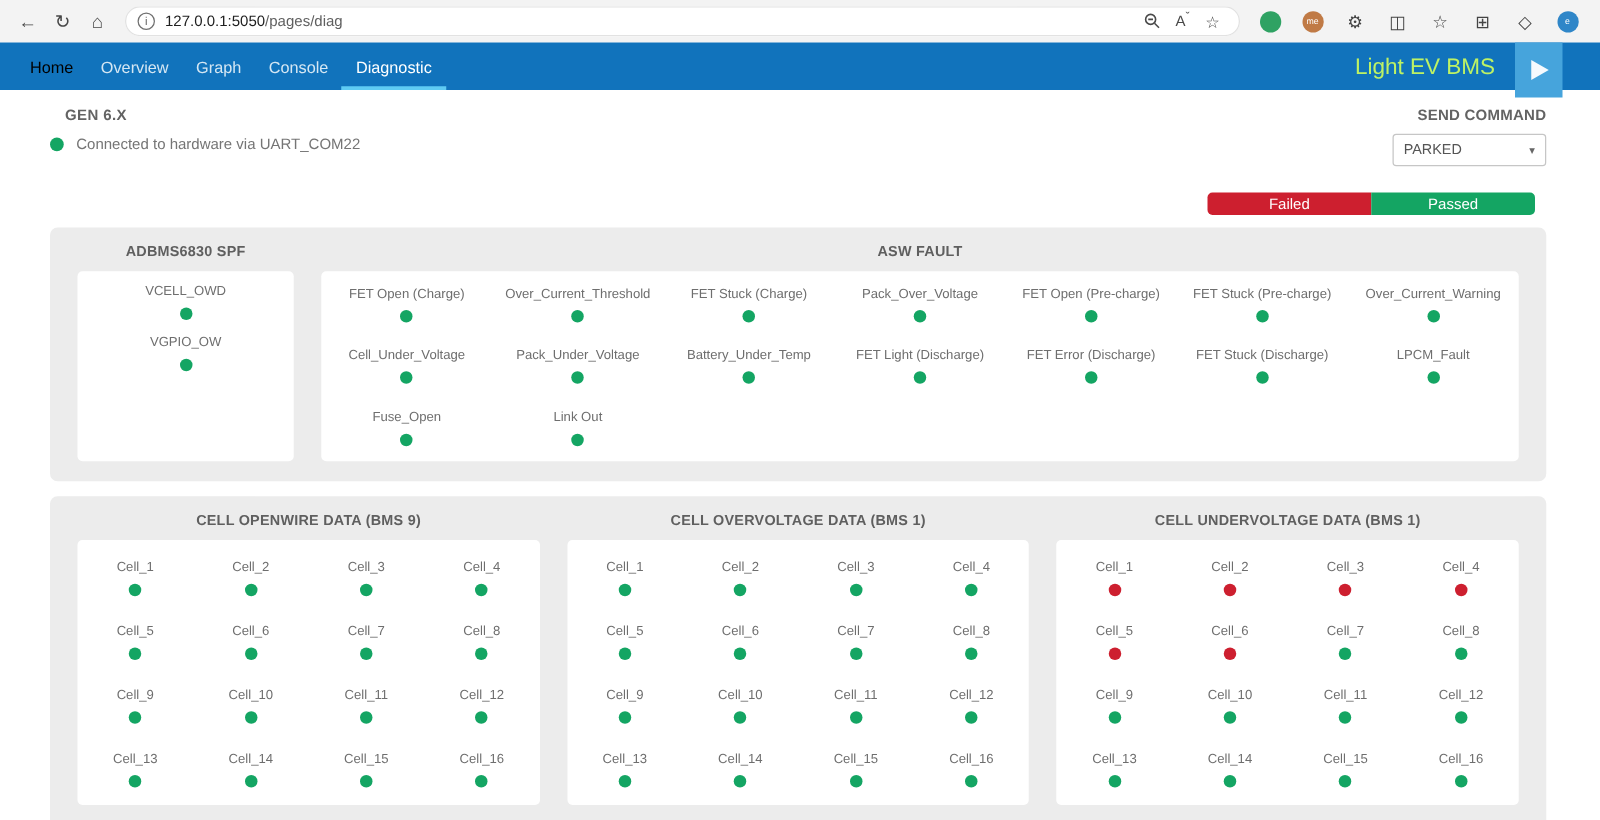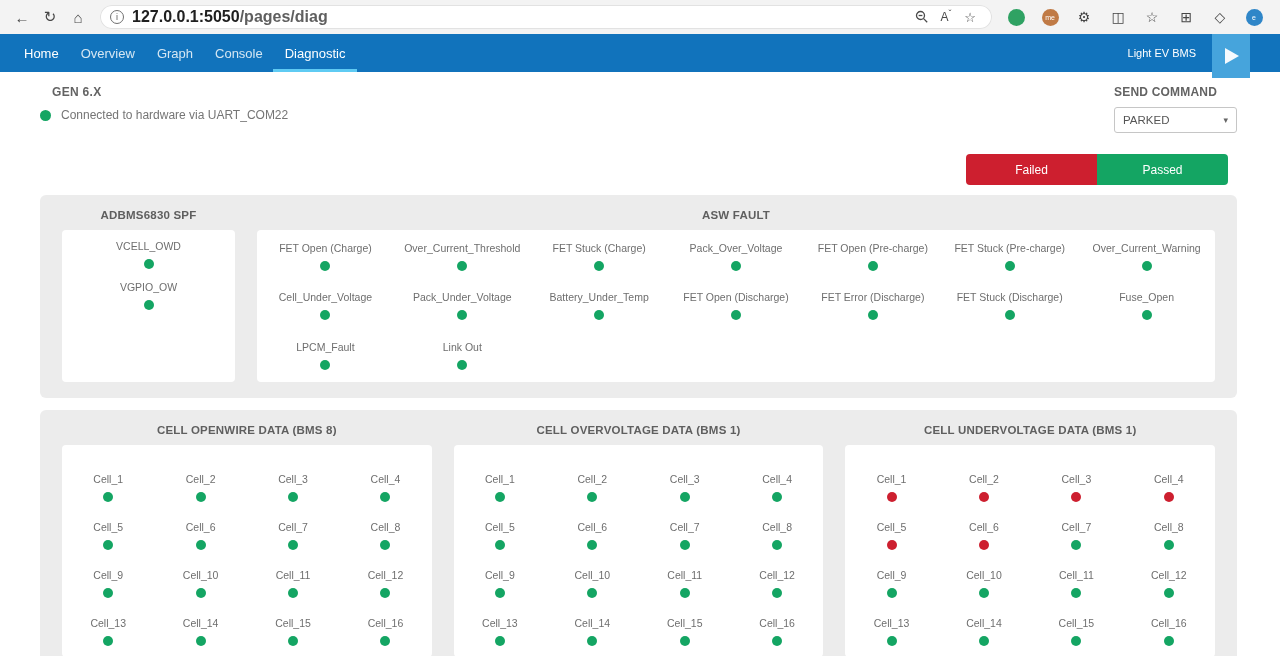--- a/index.html
+++ b/index.html
@@ -8,60 +8,60 @@
   .screen { width:1280px; height:656px; background:#fff; position:relative; overflow:hidden; }
 
   
   .chrome { height:34px; background:#f3f3f3; display:flex; align-items:center; padding:0 8px; }
   .chrome-btn { width:28px; height:28px; display:flex; align-items:center; justify-content:center;
                 color:#474747; font-size:15px; border-radius:4px; flex:0 0 auto; cursor:pointer; }
   .addressbar { flex:1; height:24px; background:#fff; border-radius:12px; display:flex; align-items:center;
                 padding:0 10px; margin:0 8px; box-shadow:0 0 0 1px #e2e2e2 inset; min-width:0; }
   .info-circle { width:14px; height:14px; border:1.2px solid #707070; border-radius:50%; color:#606060;
                  font-size:9px; display:flex; align-items:center; justify-content:center; flex:0 0 auto; }
-  .url { font-size:16px; color:#202020; flex:1; margin-left:8px; white-space:nowrap; overflow:hidden;font-weight:bold; }
+  .url { font-size:12px; color:#202020; flex:1; margin-left:8px; white-space:nowrap; overflow:hidden; }
   .url-path { color:#5f5f5f; }
   .bar-icon { width:24px; height:22px; display:flex; align-items:center; justify-content:center;
               color:#4a4a4a; font-size:13px; flex:0 0 auto; cursor:pointer; }
   .readaloud { font-size:12px; }
   .readaloud .caron { font-size:9px; position:relative; top:-4px; }
   .toolbar-icons { display:flex; gap:6px; padding-right:4px; margin-left:2px; }
   .tbi { font-size:14px; }
   .circle-ic { width:17px; height:17px; border-radius:50%; color:#fff; font-size:7px; display:flex;
                align-items:center; justify-content:center; }
 
   
   .nav { height:38px; background:var(--nav-blue,#1173bc); display:flex; align-items:center;
          padding-left:24px; position:relative; }
   .nav-tabs { display:flex; height:38px; align-items:center; }
   .tab { color:#d5e7f3; font-size:13px; margin-right:22px; position:relative; height:38px;
          display:flex; align-items:center; cursor:pointer; white-space:nowrap; }
-  .tab.muted { color:#ffffff; }
+  .tab.muted { color:#000000; }
   .tab.active { color:#ffffff; }
   .tab.active::after { content:""; position:absolute; left:-12px; right:-12px; bottom:0; height:3px;
                        background:var(--underline,#5fcbf3); }
-  .brand { color:#ffffff; font-size:11px; margin-left:auto; }
+  .brand { color:#bef264; font-size:18px; margin-left:auto; }
   .play-sq { width:38px; height:44px; background:var(--logo-blue,#46a4dc); margin:0 30px 0 16px;
              display:flex; align-items:center; justify-content:center; align-self:flex-start; z-index:5; cursor:pointer; }
 
   
   .content { padding:0 43px 0 40px; }
   .hdr-row { display:flex; justify-content:space-between; margin-top:13px; }
   .gen { font-size:12px; font-weight:bold; color:#636363; letter-spacing:.3px; padding-left:12px; }
   .conn { display:flex; align-items:center; gap:10px; margin-top:9px; font-size:12px; color:#757575; }
   .conn-dot { width:11px; height:11px; border-radius:50%; background:var(--passed,#14a563); flex:0 0 auto; }
   .hdr-right { width:123px; }
-  .send-label { font-size:12px; font-weight:bold; color:#636363; text-align:left; letter-spacing:.2px; }
+  .send-label { font-size:12px; font-weight:bold; color:#636363; text-align:right; letter-spacing:.2px; }
   .select { width:123px; height:26px; border:1px solid #c6c6c6; border-radius:3px; background:#fff;
             display:flex; align-items:center; justify-content:space-between; padding:0 8px;
             font-size:11.5px; color:#555; margin-top:8px; cursor:pointer; }
   .caret { font-size:9px; color:#666; }
 
   .legend { display:flex; justify-content:flex-end; margin-top:21px; margin-right:9px; }
-  .legend-btn { width:131px; height:31px; color:#fff; font-size:12px; display:flex; align-items:center;
+  .legend-btn { width:131px; height:18px; color:#fff; font-size:12px; display:flex; align-items:center;
                 justify-content:center; cursor:pointer; }
   .legend-btn.failed { background:var(--failed,#cd1f2f); border-radius:4px 0 0 4px; }
   .legend-btn.passed { background:var(--passed,#14a563); border-radius:0 4px 4px 0; }
 
   .panel { background:#ececec; border-radius:6px; margin-top:10px; padding:0 22px 16px; }
   .panel1 { display:flex; gap:22px; }
   .col { display:flex; flex-direction:column; }
   .spf-col { width:173px; flex:0 0 173px; }
   .asw-col { flex:1; min-width:0; }
   .panel-title { font-size:11.5px; font-weight:bold; color:#5f5f5f; text-align:center;
@@ -72,21 +72,21 @@
               grid-template-rows:repeat(3,1fr); padding-top:4px; }
 
   .ind { display:flex; flex-direction:column; align-items:center; padding-top:8px; min-width:0; }
   .ind-label { font-size:10.5px; color:#6e6e6e; margin-bottom:7px; white-space:nowrap; }
   .dot { width:10px; height:10px; border-radius:50%; }
   .spf-ind { padding-top:0; margin-bottom:12px; }
 
   .panel2 { display:flex; gap:22px; margin-top:12px; height:300px; }
   .cell-col { flex:1; display:flex; flex-direction:column; min-width:0; }
   .cell-card { height:212px; display:grid; grid-template-columns:repeat(4,1fr);
-               grid-template-rows:repeat(4,1fr); padding-top:20px; }
+               grid-template-rows:repeat(4,1fr); padding-top:8px; }
 </style>
 </head>
 <body>
 
 <div class="screen">
 
   <div class="chrome">
     <span class="chrome-btn">←</span>
     <span class="chrome-btn">↻</span>
     <span class="chrome-btn">⌂</span>
@@ -217,50 +217,50 @@
             </div>
             <div class="ind">
               <div class="ind-label">Pack_Under_Voltage</div>
               <span class="dot" style="background: rgb(20, 165, 99);"></span>
             </div>
             <div class="ind">
               <div class="ind-label">Battery_Under_Temp</div>
               <span class="dot" style="background: rgb(20, 165, 99);"></span>
             </div>
             <div class="ind">
-              <div class="ind-label">FET Open (Discharge)</div>
+              <div class="ind-label">FET Light (Discharge)</div>
               <span class="dot" style="background: rgb(20, 165, 99);"></span>
             </div>
             <div class="ind">
               <div class="ind-label">FET Error (Discharge)</div>
               <span class="dot" style="background: rgb(20, 165, 99);"></span>
             </div>
             <div class="ind">
               <div class="ind-label">FET Stuck (Discharge)</div>
               <span class="dot" style="background: rgb(20, 165, 99);"></span>
             </div>
             <div class="ind">
+              <div class="ind-label">LPCM_Fault</div>
+              <span class="dot" style="background: rgb(20, 165, 99);"></span>
+            </div>
+            <div class="ind">
               <div class="ind-label">Fuse_Open</div>
-              <span class="dot" style="background: rgb(20, 165, 99);"></span>
-            </div>
-            <div class="ind">
-              <div class="ind-label">LPCM_Fault</div>
               <span class="dot" style="background: rgb(20, 165, 99);"></span>
             </div>
             <div class="ind">
               <div class="ind-label">Link Out</div>
               <span class="dot" style="background: rgb(20, 165, 99);"></span>
             </div>
           </div>
       </div>
     </div>
 
     <div class="panel panel2">
         <div class="cell-col">
-          <div class="panel-title">CELL OPENWIRE DATA (BMS 8)</div>
+          <div class="panel-title">CELL OPENWIRE DATA (BMS 9)</div>
           <div class="card cell-card">
             <div class="ind">
               <div class="ind-label">Cell_1</div>
               <span class="dot" style="background: rgb(20, 165, 99);"></span>
             </div>
             <div class="ind">
               <div class="ind-label">Cell_2</div>
               <span class="dot" style="background: rgb(20, 165, 99);"></span>
             </div>
             <div class="ind">

